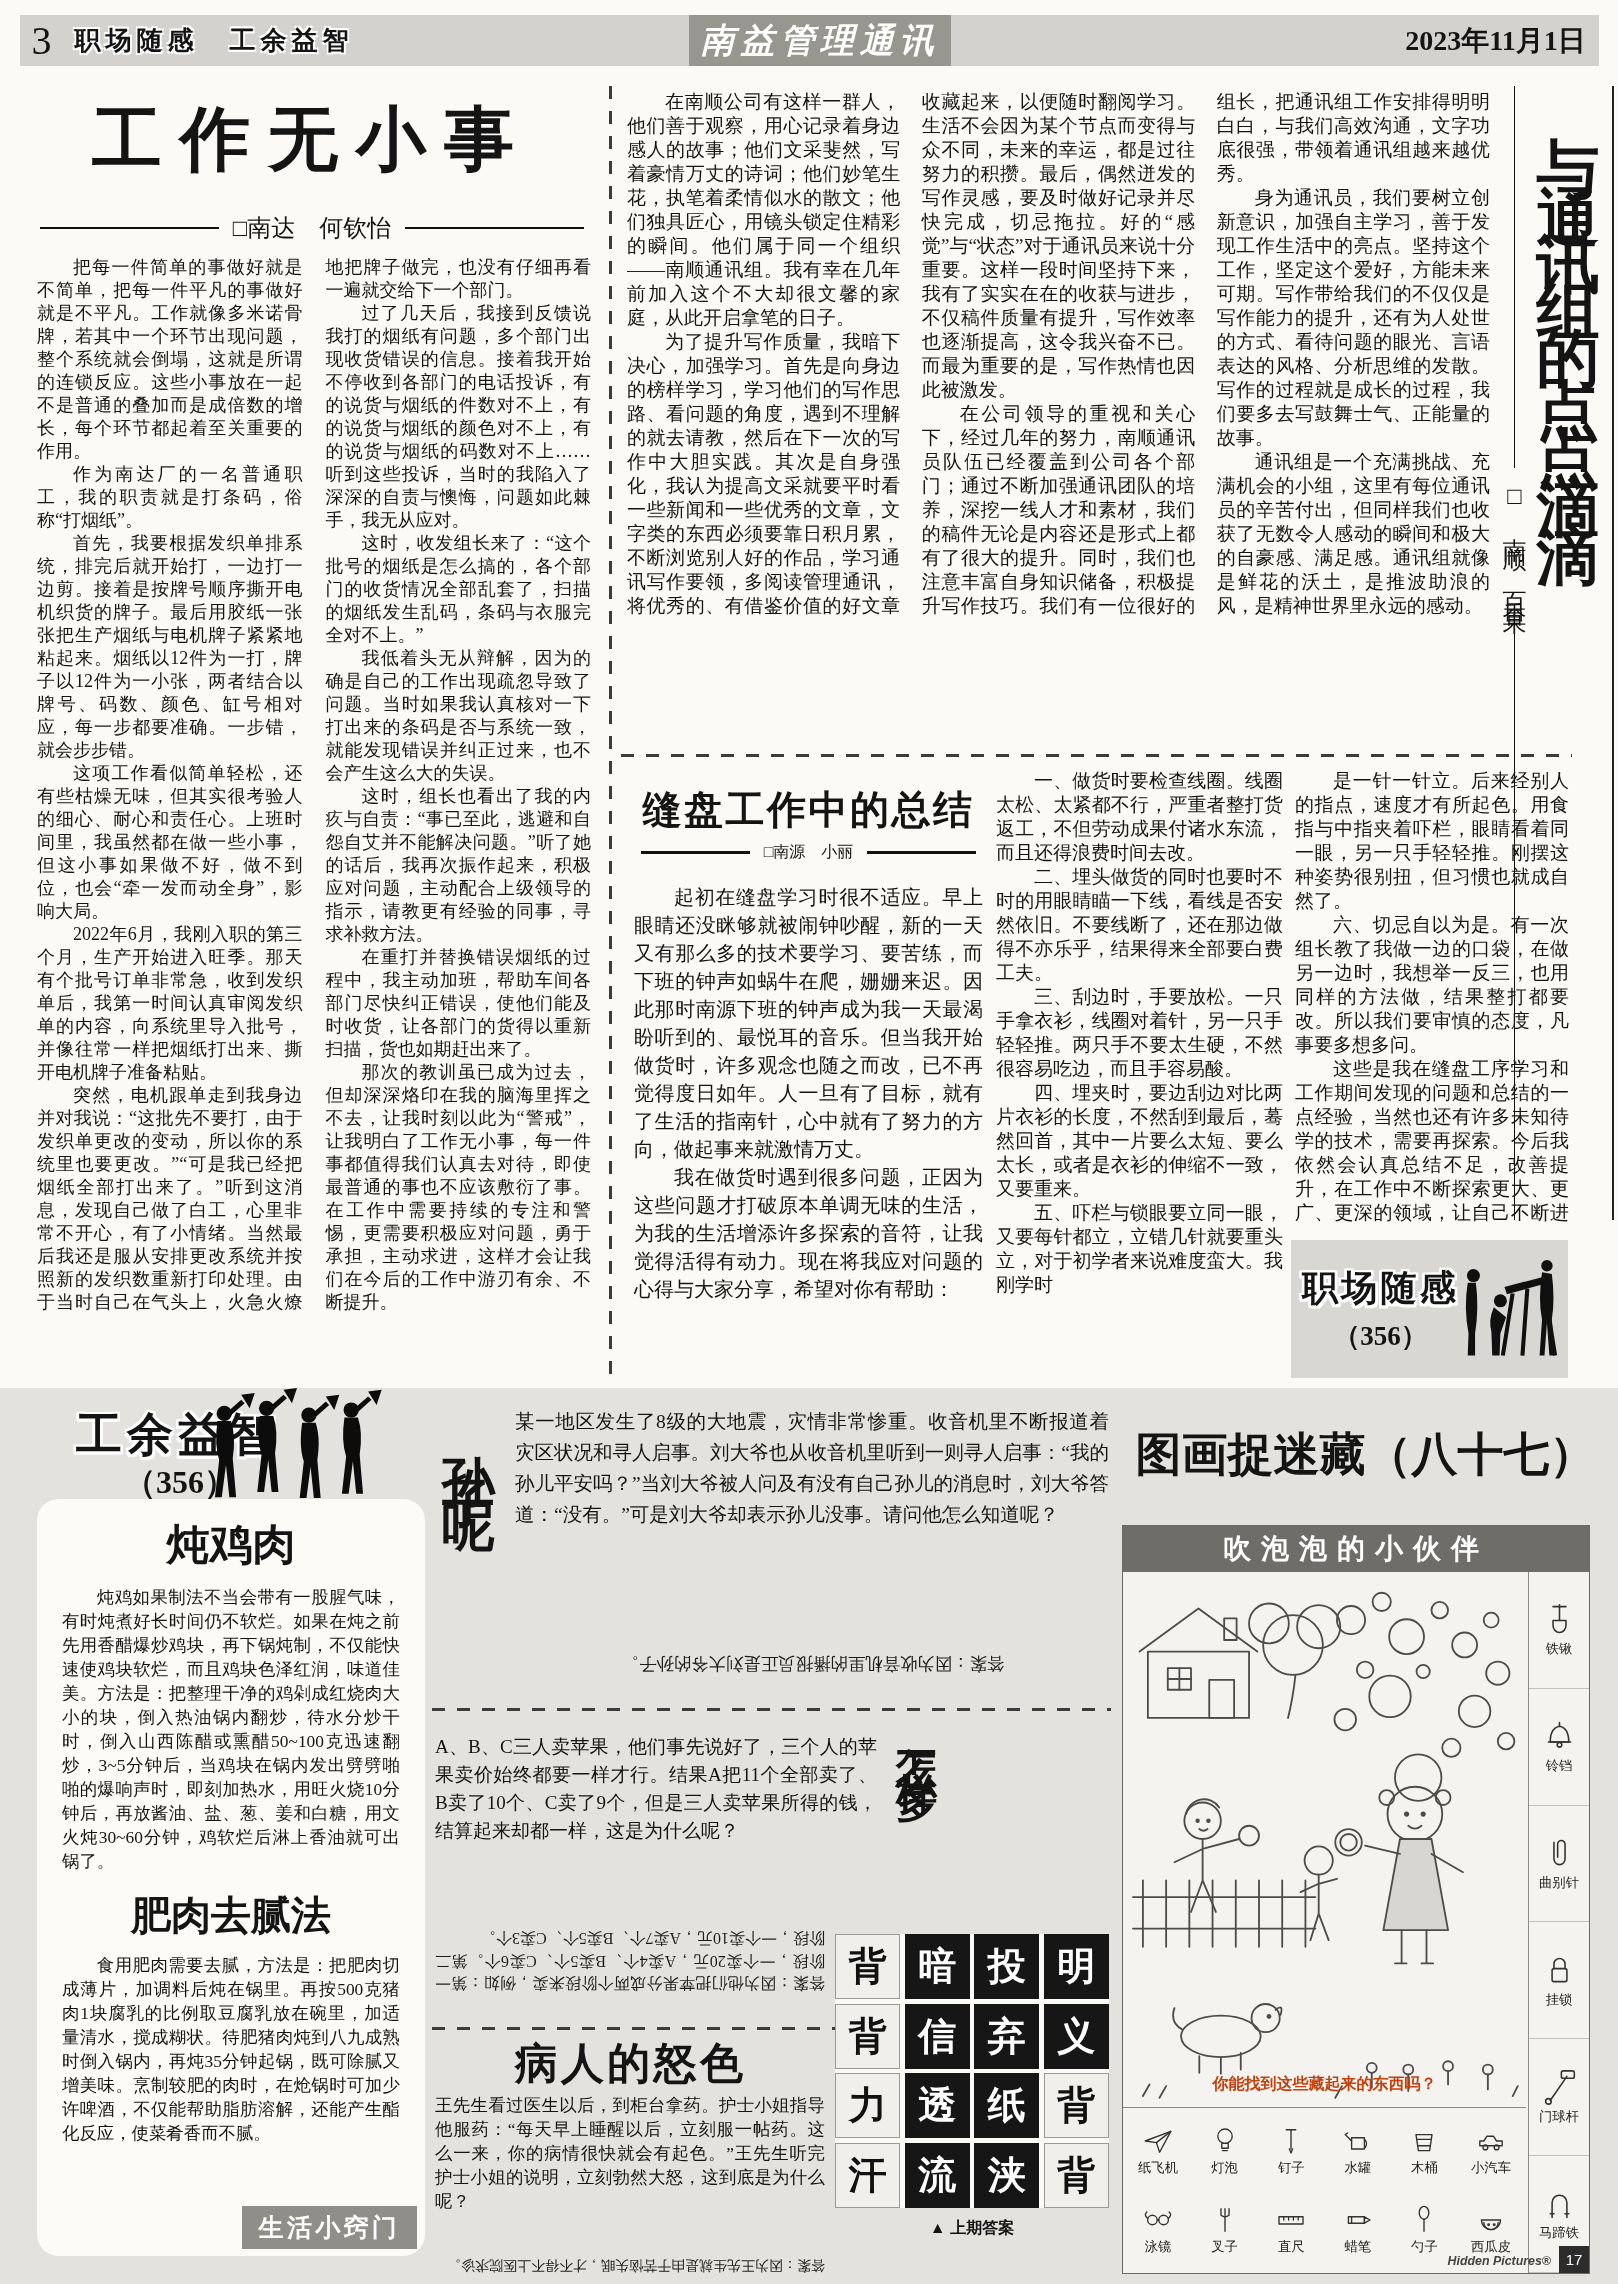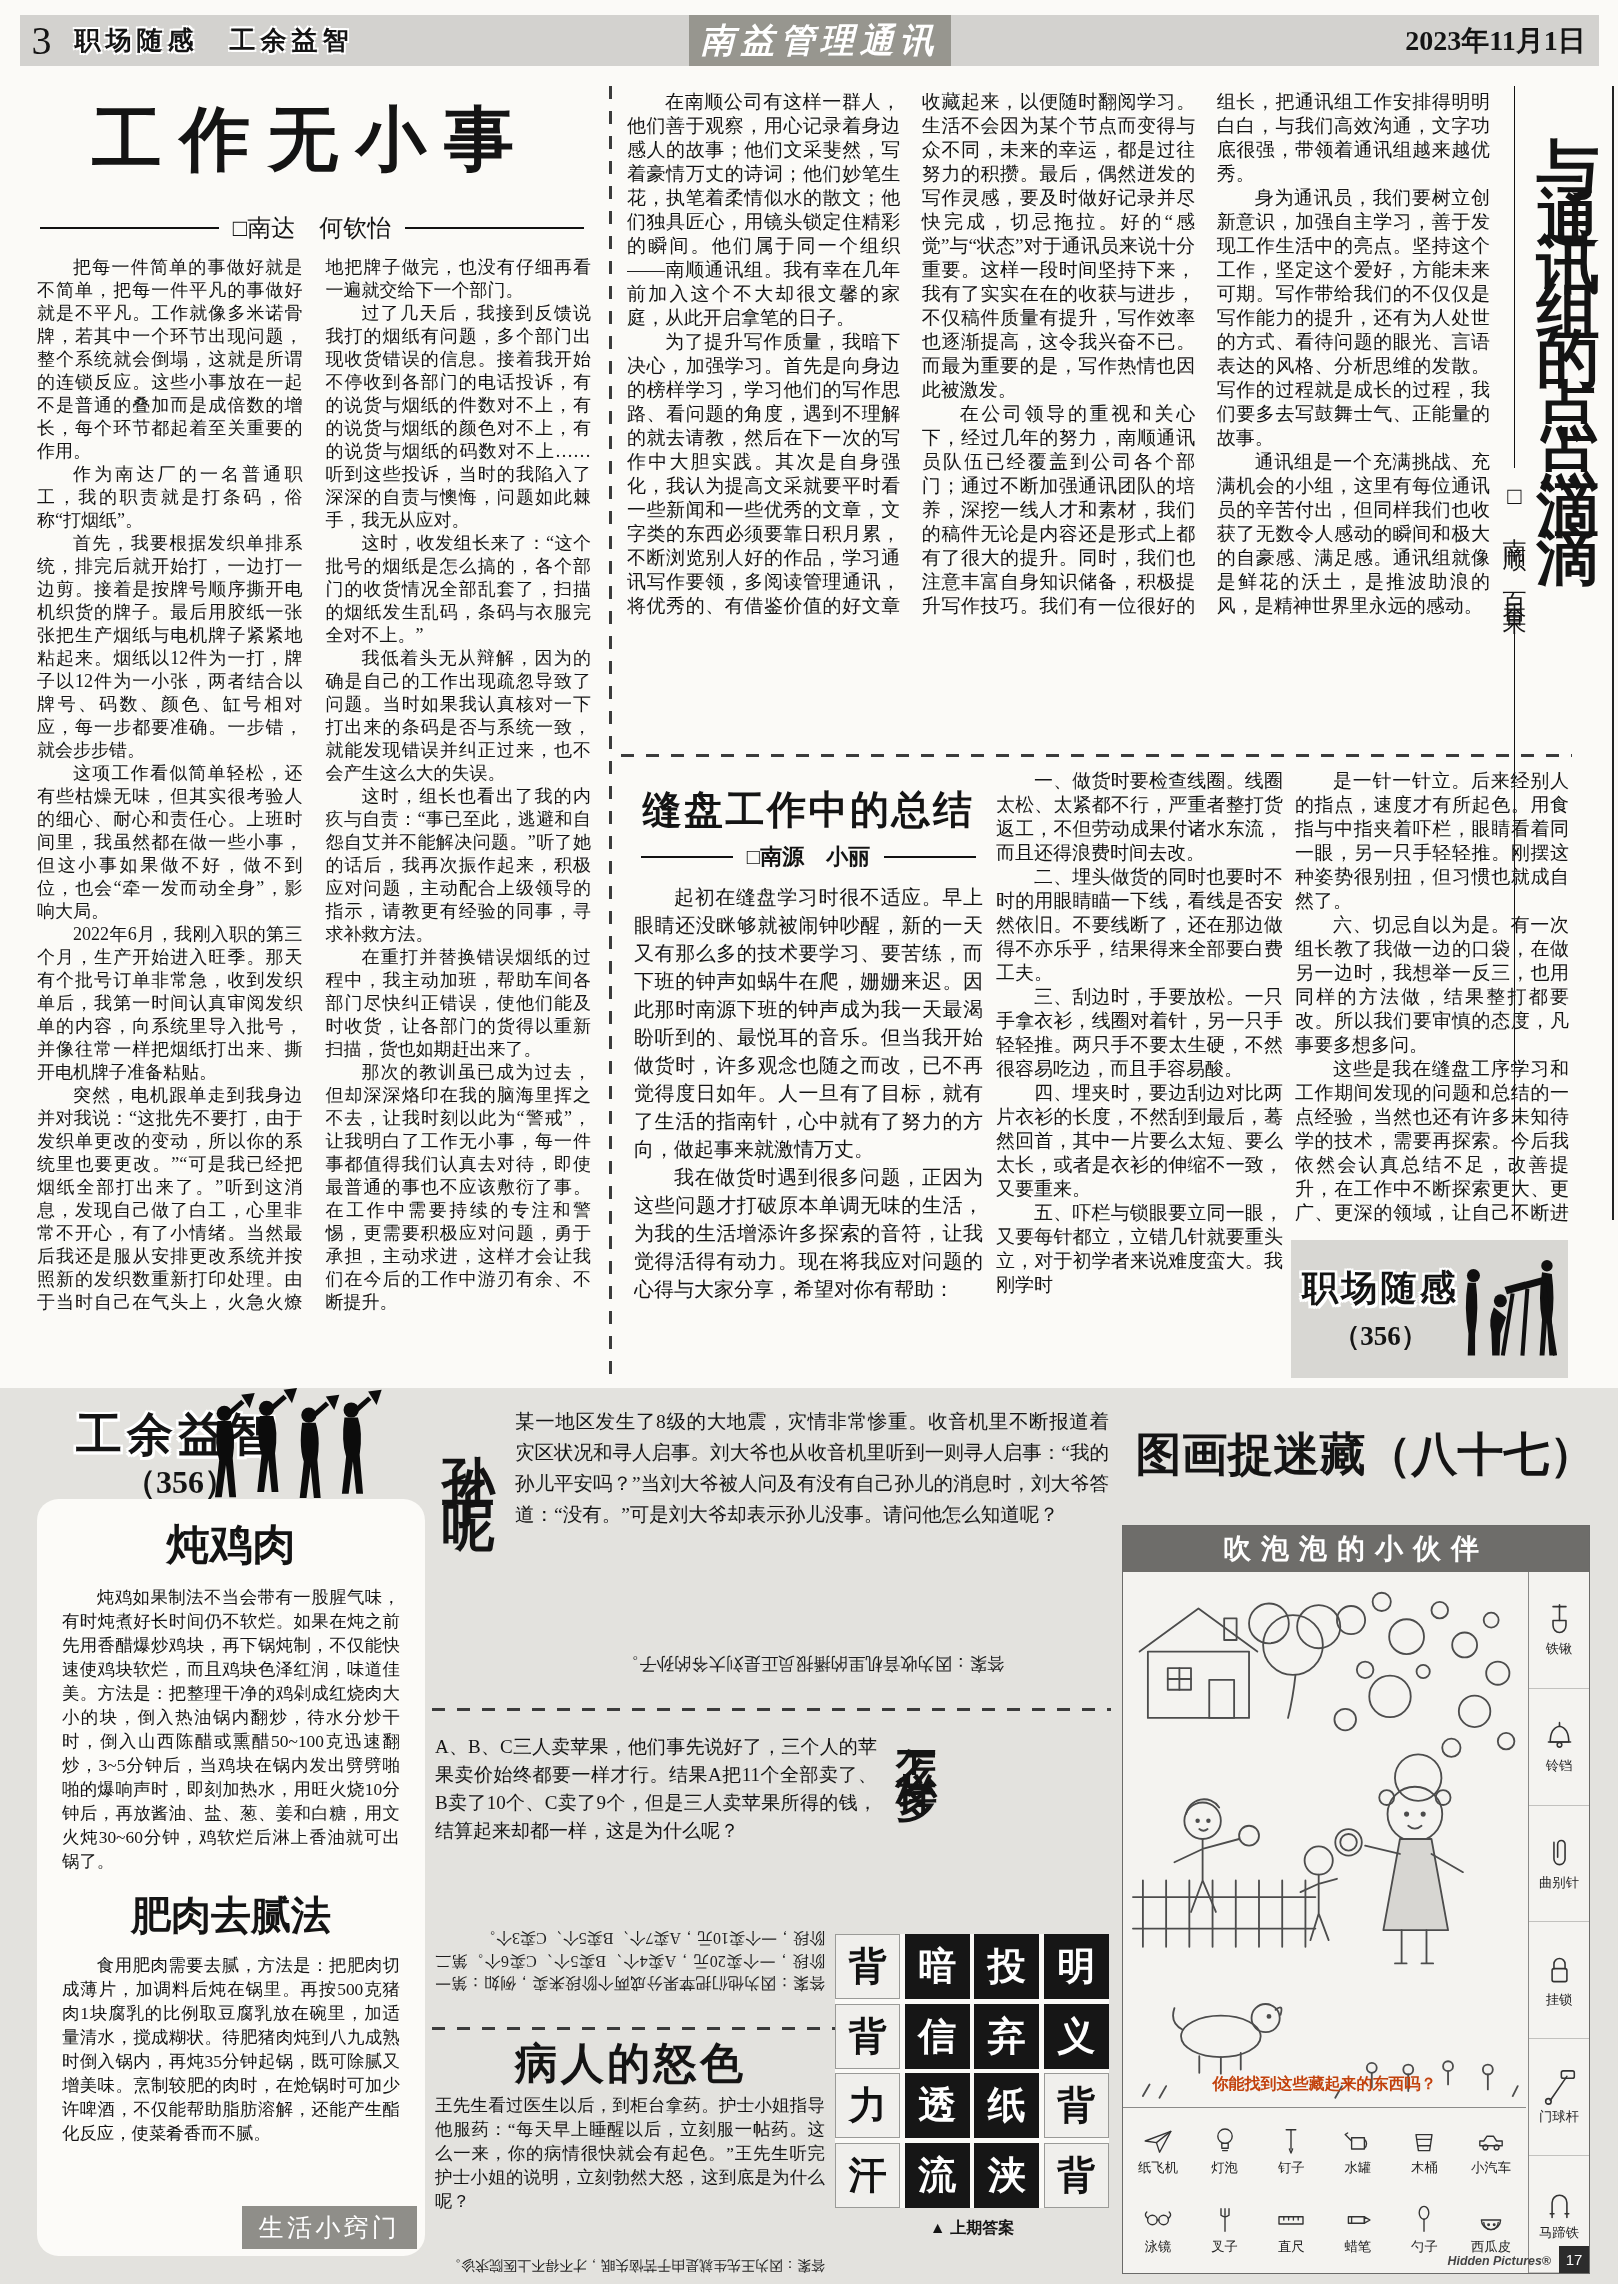--- a/index.html
+++ b/index.html
@@ -41,21 +41,21 @@
   .pz-banner span{color:#fff;font-family:var(--sans);font-weight:700;font-size:28px;letter-spacing:10px;}
   .pz-side{position:absolute;right:0;top:46px;bottom:0;width:60px;border-left:1.7px solid #8a8a88;display:flex;flex-direction:column;}
   .pz-side .obj{flex:1;display:flex;flex-direction:column;align-items:center;justify-content:center;border-bottom:0.8px solid #c2c1be;}
   .pz-bottom{position:absolute;left:0;top:581px;width:403px;height:166px;border-top:1.7px solid #8a8a88;
       display:grid;grid-template-columns:repeat(6,1fr);grid-template-rows:1fr 1fr;padding:3.3px 1.7px;box-sizing:border-box;}
   .pz-bottom .obj{display:flex;flex-direction:column;align-items:center;justify-content:center;}
   .obj-label{font-family:var(--sans);font-size:13.3px;color:#222;margin-top:1.7px;white-space:nowrap;}
   .obj-icon{stroke:#333;fill:none;stroke-width:1.7px;stroke-linecap:round;stroke-linejoin:round;}
   .card{background:#fcfbf8;border-radius:21.6px;box-sizing:border-box;padding:16.6px 25px;overflow:hidden;}
   .recipe-title{text-align:center;font-weight:800;}
-  .tagbox{background:#8f8e89;color:#fff;font-family:var(--sans);font-weight:400;font-size:25px;padding:5px 16.6px;letter-spacing:3.3px;}
+  .tagbox{background:#8f8e89;color:#fff;font-family:var(--sans);font-weight:700;font-size:25px;padding:5px 16.6px;letter-spacing:3.3px;}
   .ans{color:#1c1c1c;}
 </style>
 </head>
 <body>
 
 <div id="page">
 
   <div class="abs band">
     <div class="pageno">3</div>
     <div class="sections">职场随感　工余益智</div>
@@ -102,21 +102,21 @@
     <div style="width:1.7px;flex:1;background:#111;"></div>
   </div>
   <div class="abs vtext" style="left:1535px;top:86px;width:76px;height:1134px;font-size:63px;font-weight:800;letter-spacing:48px;">与通讯组的点点滴滴</div>
   <div class="abs" style="left:1612px;top:86px;width:1.7px;height:1134px;background:#222;"></div>
 
   <div class="abs dash-h" style="left:621px;top:754px;width:951px;"></div>
 
   <div class="abs" style="left:634px;top:783px;width:349px;text-align:center;font-size:39px;font-weight:800;letter-spacing:2.5px;">缝盘工作中的总结</div>
   <div class="abs rule-row" style="left:641px;top:842px;width:335px;">
     <div class="rule"></div>
-    <div style="font-size:22px;font-weight:bold;">□南源　小丽</div>
+    <div style="font-size:16px;">□南源　小丽</div>
     <div class="rule"></div>
   </div>
   <div class="abs body" style="left:634px;top:883px;width:349px;height:491px;font-size:20px;line-height:28px;">
       <p>起初在缝盘学习时很不适应。早上眼睛还没眯够就被闹钟吵醒，新的一天又有那么多的技术要学习、要苦练，而下班的钟声如蜗牛在爬，姗姗来迟。因此那时南源下班的钟声成为我一天最渴盼听到的、最悦耳的音乐。但当我开始做货时，许多观念也随之而改，已不再觉得度日如年。人一旦有了目标，就有了生活的指南针，心中就有了努力的方向，做起事来就激情万丈。</p>
       <p>我在做货时遇到很多问题，正因为这些问题才打破原本单调无味的生活，为我的生活增添许多探索的音符，让我觉得活得有动力。现在将我应对问题的心得与大家分享，希望对你有帮助：</p>
     </div>
   <div class="abs body" style="left:996px;top:769px;width:287px;height:609px;font-size:19px;line-height:24px;">
       <p>一、做货时要检查线圈。线圈太松、太紧都不行，严重者整打货返工，不但劳动成果付诸水东流，而且还得浪费时间去改。</p>
       <p>二、埋头做货的同时也要时不时的用眼睛瞄一下线，看线是否安然依旧。不要线断了，还在那边做得不亦乐乎，结果得来全部要白费工夫。</p>
       <p>三、刮边时，手要放松。一只手拿衣衫，线圈对着针，另一只手轻轻推。两只手不要太生硬，不然很容易吃边，而且手容易酸。</p>

